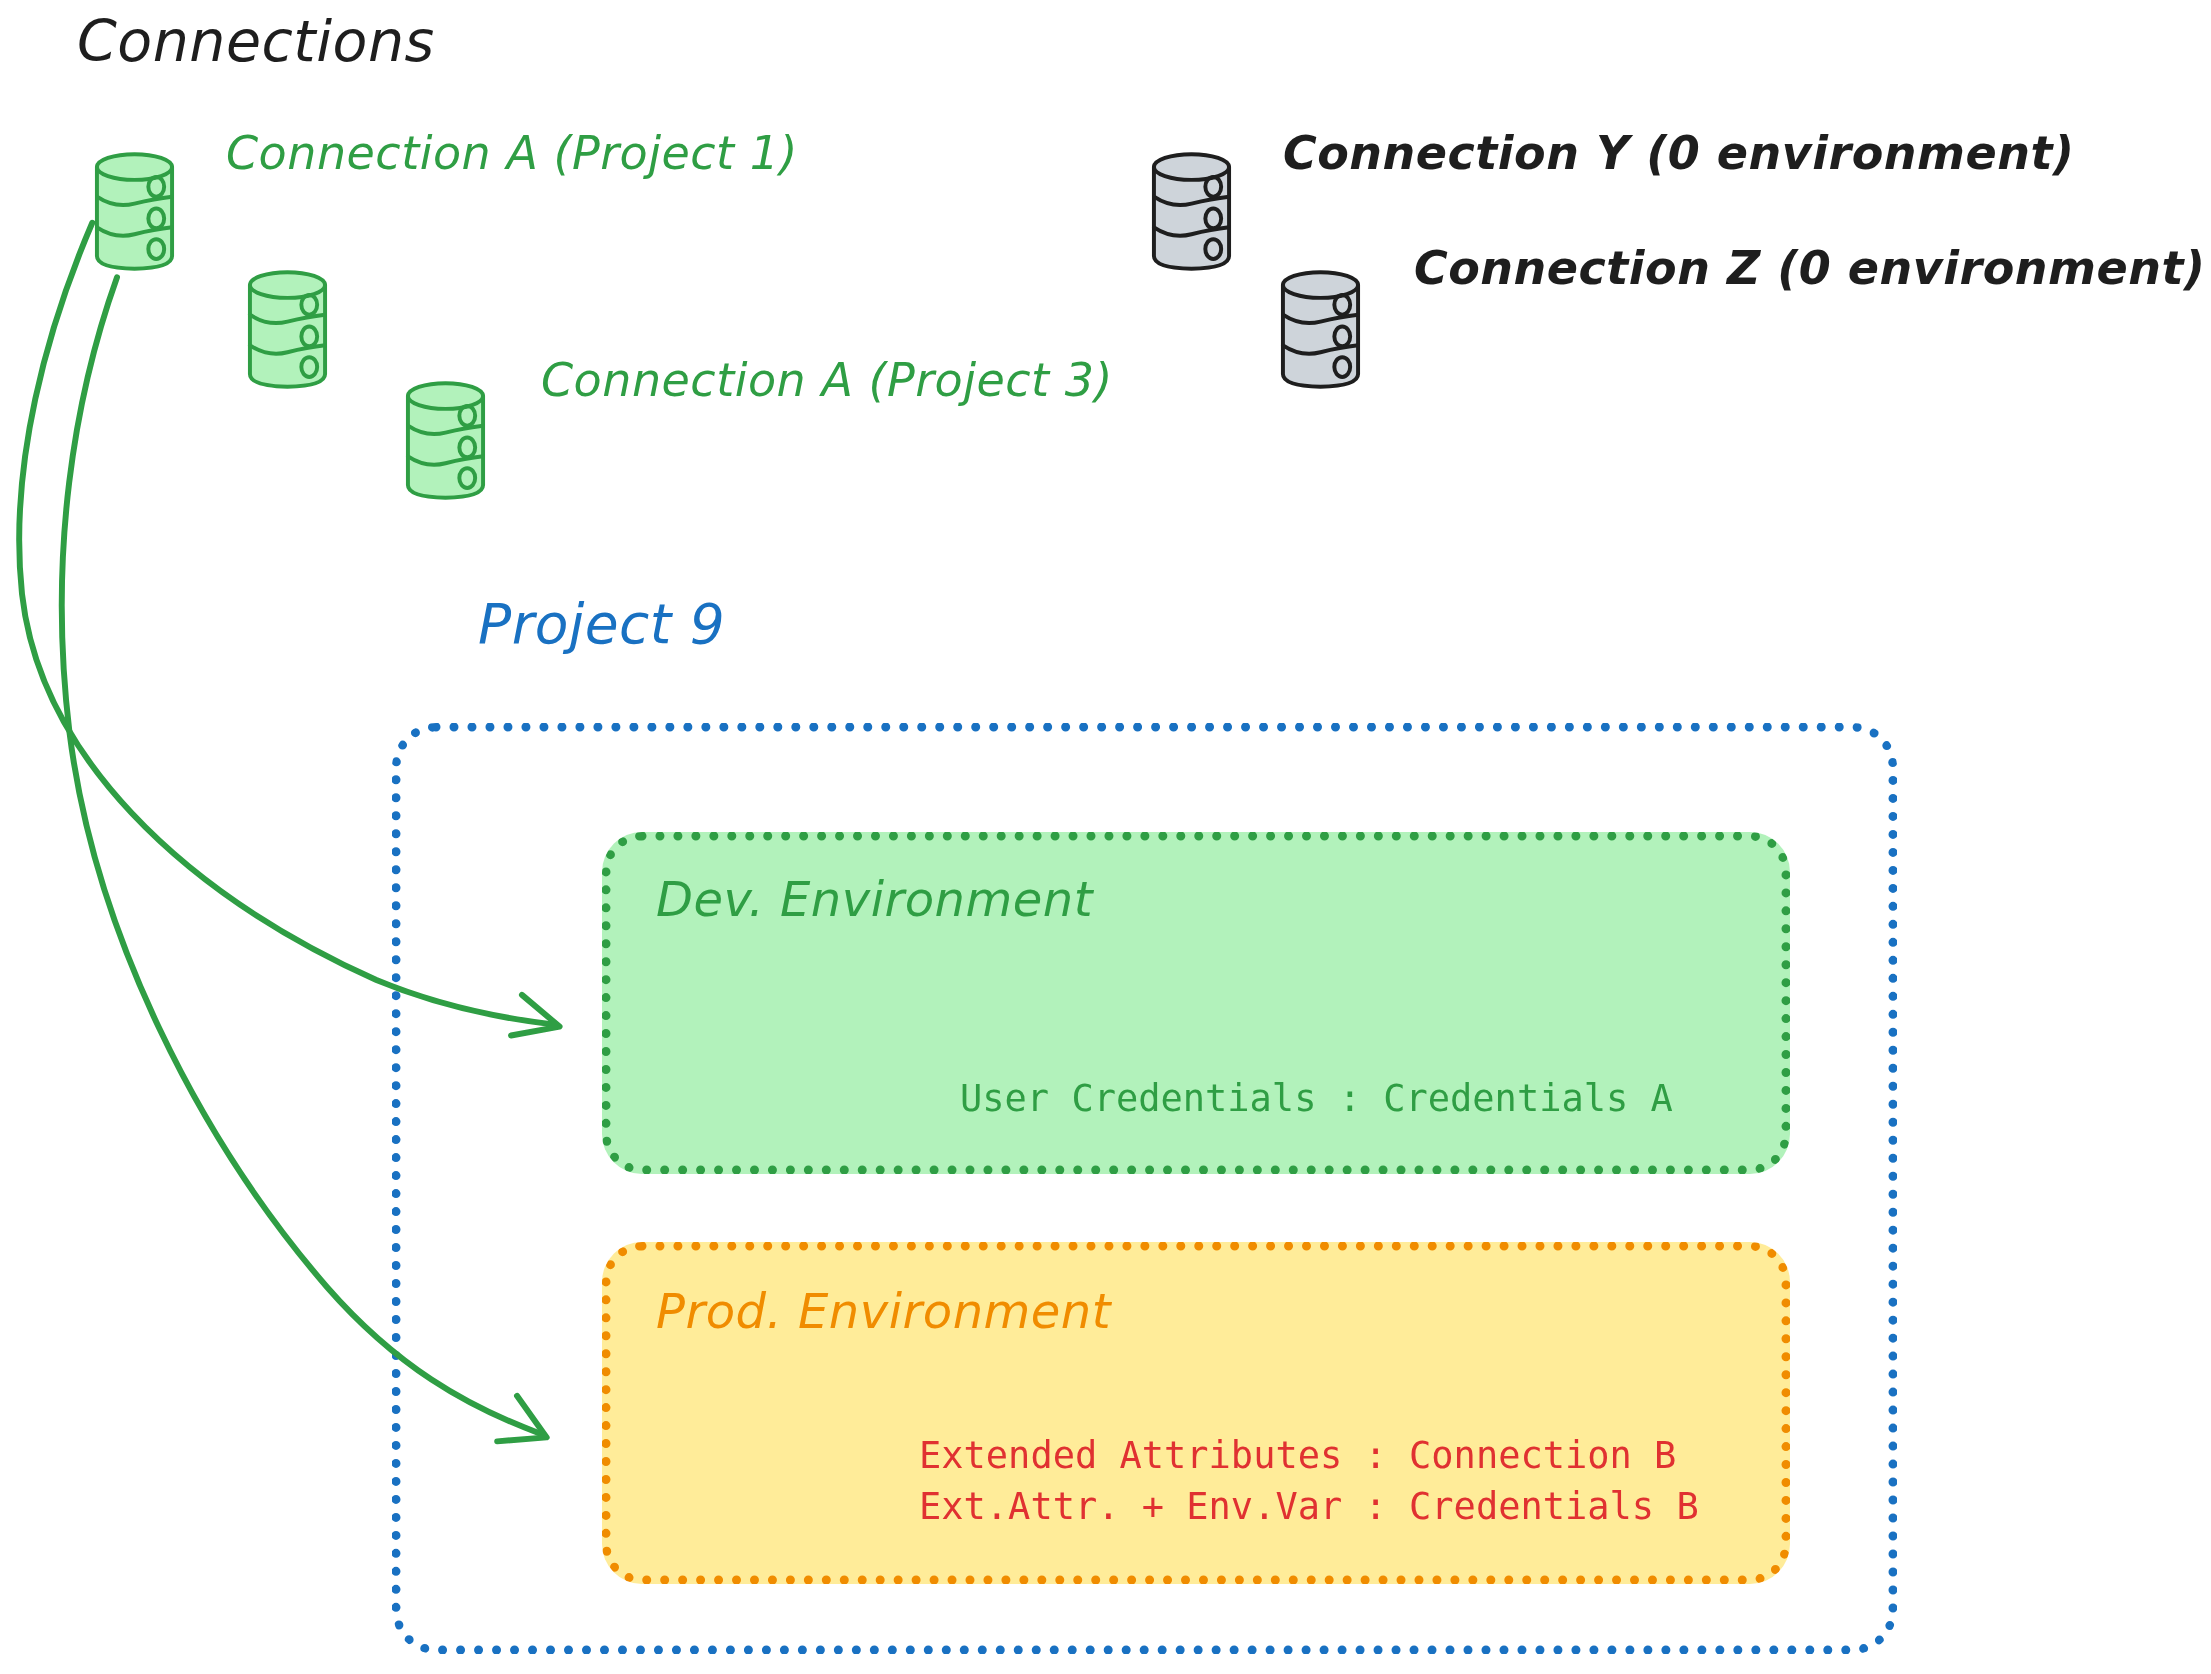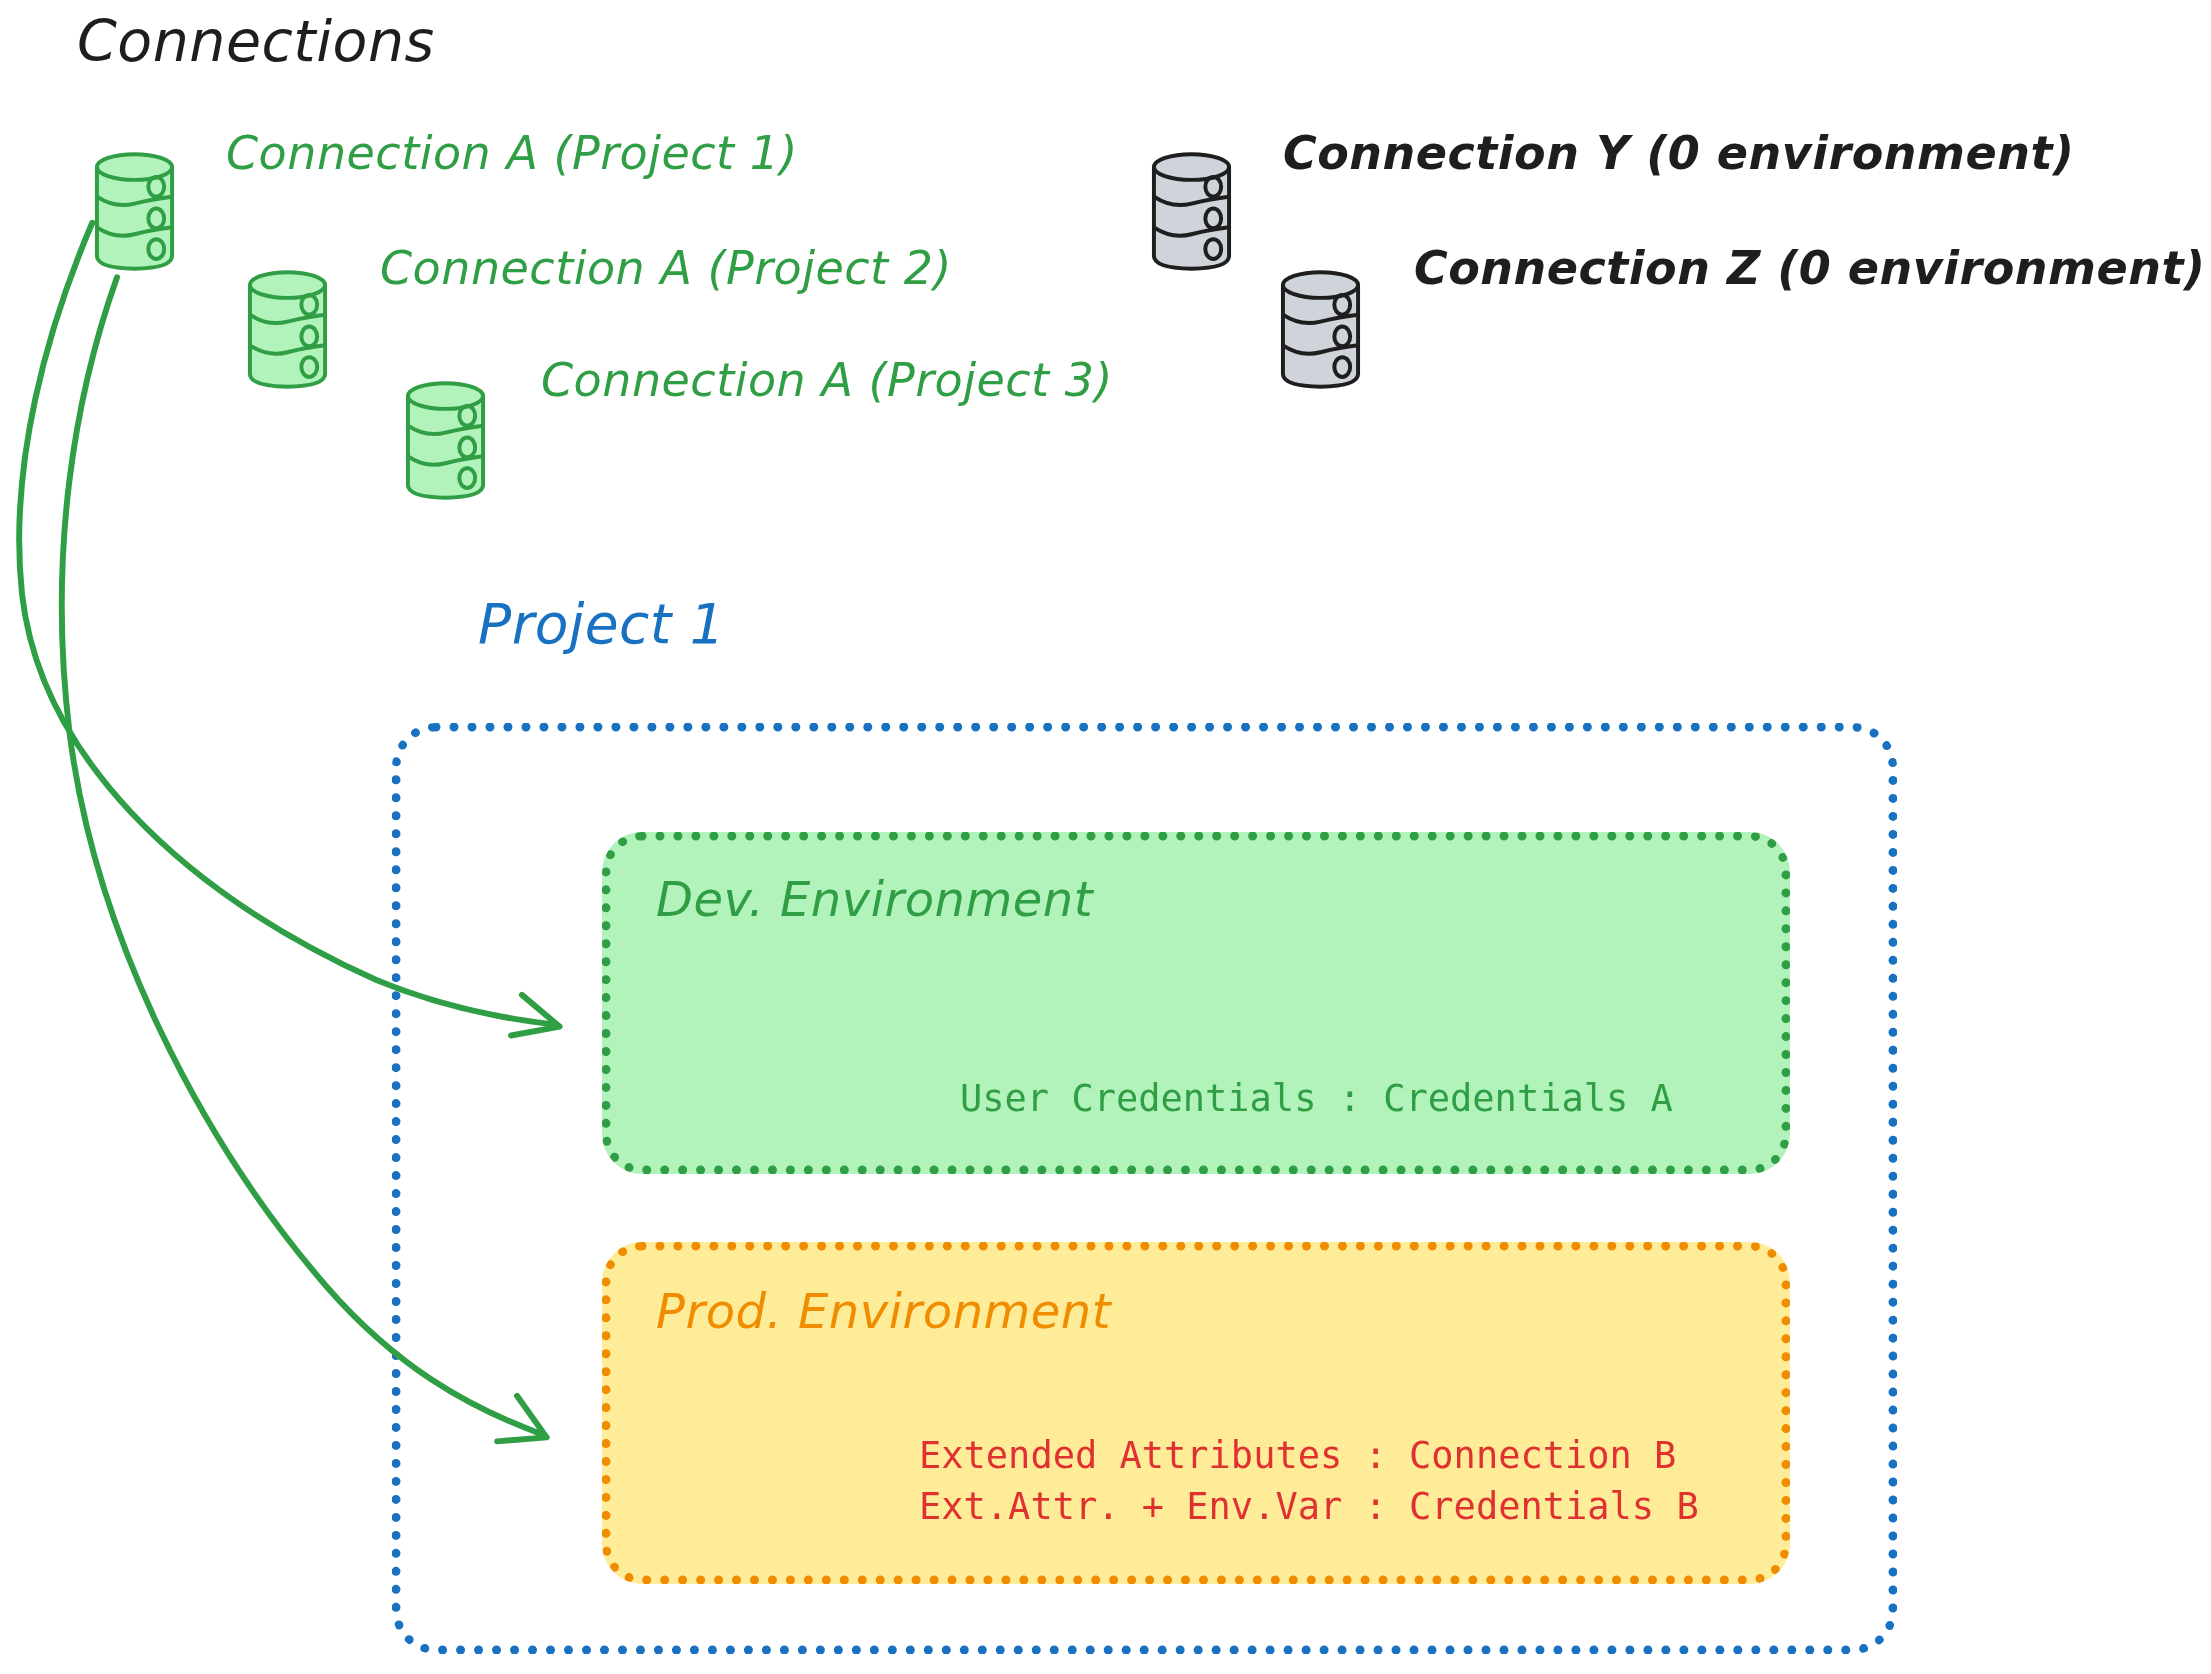--- a/index.html
+++ b/index.html
@@ -145,21 +145,20 @@
         <path d="M6 20 L6 110 Q6 122 44 123 Q82 122 82 110 L82 20 Z"></path>
         <ellipse cx="44" cy="20" rx="38" ry="13"></ellipse>
         <path d="M6 50 Q24 62 44 57 Q64 52 82 50" fill="none"></path>
         <path d="M6 81 Q24 93 44 88 Q64 83 82 81" fill="none"></path>
         <ellipse cx="66" cy="40" rx="8" ry="10" fill="none"></ellipse>
         <ellipse cx="66" cy="72" rx="8" ry="10" fill="none"></ellipse>
         <ellipse cx="66" cy="103" rx="8" ry="10" fill="none"></ellipse>
       </g>
     </svg>
   </div>
-  <div class="hand db-label green" style="left:380px; top:241px;">Connection A (Project 2)</div>
 
   <div class="db" style="left:402px; top:376px;">
     <svg width="87" height="129" viewBox="0 0 88 130">
       <g fill="#b2f2bb" stroke="#2f9e44" stroke-width="4" stroke-linecap="round" stroke-linejoin="round">
         <path d="M6 20 L6 110 Q6 122 44 123 Q82 122 82 110 L82 20 Z"></path>
         <ellipse cx="44" cy="20" rx="38" ry="13"></ellipse>
         <path d="M6 50 Q24 62 44 57 Q64 52 82 50" fill="none"></path>
         <path d="M6 81 Q24 93 44 88 Q64 83 82 81" fill="none"></path>
         <ellipse cx="66" cy="40" rx="8" ry="10" fill="none"></ellipse>
         <ellipse cx="66" cy="72" rx="8" ry="10" fill="none"></ellipse>
@@ -192,21 +191,21 @@
         <path d="M6 50 Q24 62 44 57 Q64 52 82 50" fill="none"></path>
         <path d="M6 81 Q24 93 44 88 Q64 83 82 81" fill="none"></path>
         <ellipse cx="66" cy="40" rx="8" ry="10" fill="none"></ellipse>
         <ellipse cx="66" cy="72" rx="8" ry="10" fill="none"></ellipse>
         <ellipse cx="66" cy="103" rx="8" ry="10" fill="none"></ellipse>
       </g>
     </svg>
   </div>
   <div class="hand db-label dark" style="left:1414px; top:241px;">Connection Z (0 environment)</div>
 
-  <div class="hand project-title">Project 1</div>
+  <div class="hand project-title">Project 9</div>
 
   <div class="project-box"></div>
 
   <div class="env-box dev"></div>
   <div class="hand env-title dev" style="left:656px; top:871px;">Dev. Environment</div>
   <div class="mono green" style="position:absolute; left:948px; top:1077px;margin-left:12px;">User Credentials : Credentials A</div>
 
   <div class="env-box prod"></div>
   <div class="hand env-title prod" style="left:656px; top:1283px;">Prod. Environment</div>
   <div class="mono red" style="position:absolute; left:919px; top:1434px;text-align:right;">Extended Attributes : Connection B</div>

